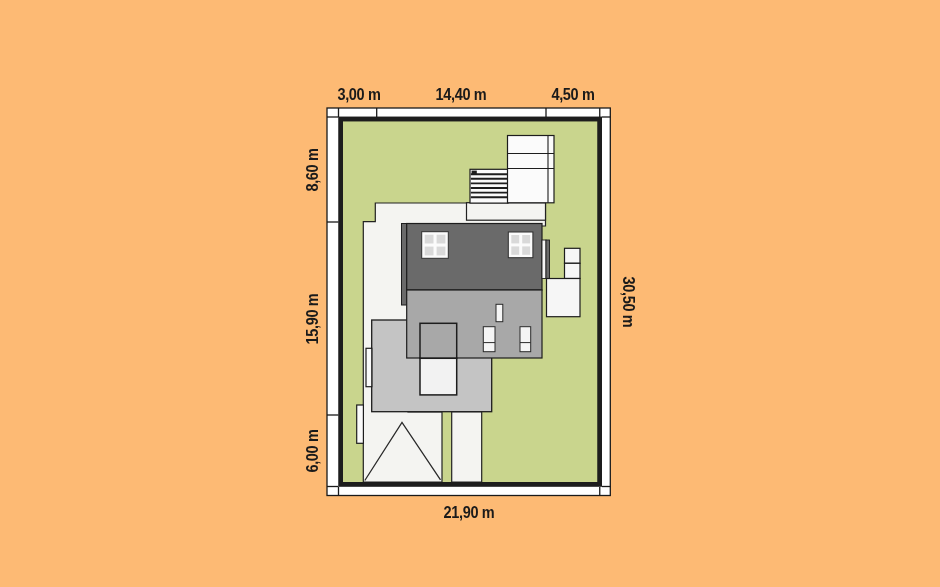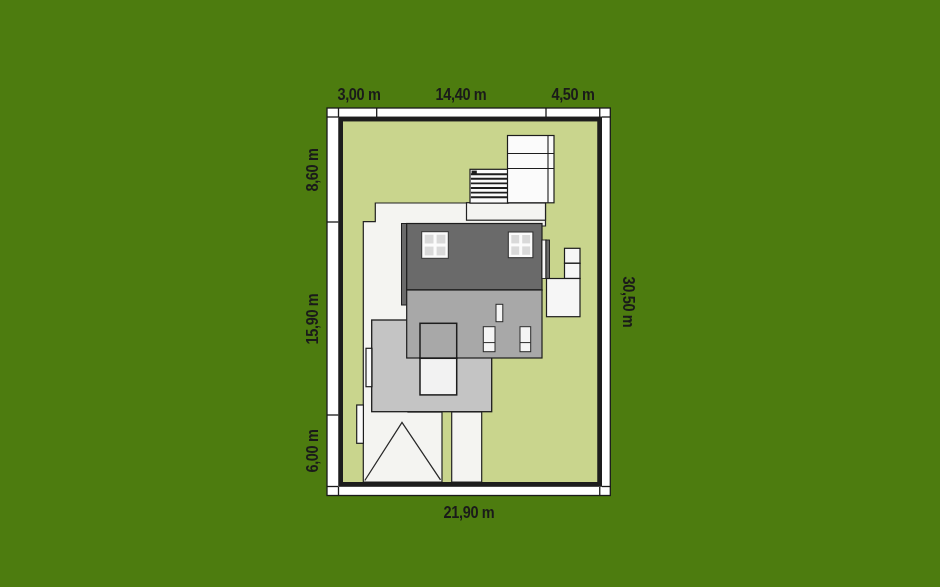--- a/index.html
+++ b/index.html
@@ -1,18 +1,18 @@
 <!DOCTYPE html>
 <html><head>
 <meta charset="utf-8">
 <style>
   html,body{margin:0;padding:0;background:#ffffff;}
   .canvas{
     position:relative;width:940px;height:587px;overflow:hidden;
-    background:#4d7c0f;font-family:"Liberation Sans",sans-serif;
+    background:#fdba74;font-family:"Liberation Sans",sans-serif;
   }
   .plan-svg{position:absolute;left:0;top:0;}
   .dim{
     position:absolute;font-size:16.5px;font-weight:600;color:#1a1a1a;
     white-space:nowrap;letter-spacing:-0.4px;
     transform:translate(-50%,-50%) scaleX(.88);
   }
   .dim.rot-ccw{transform:translate(-50%,-50%) rotate(-90deg) scaleX(.88);}
   .dim.rot-cw{transform:translate(-50%,-50%) rotate(90deg) scaleX(.88);}
 </style>

